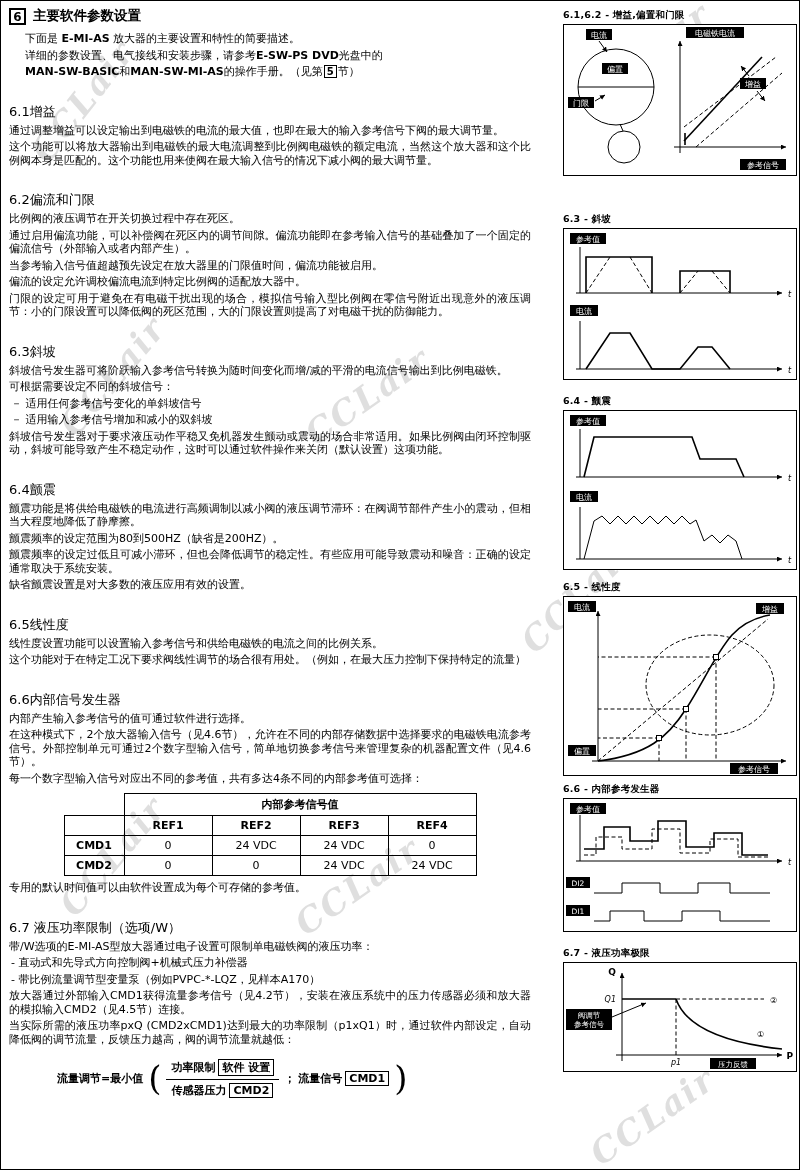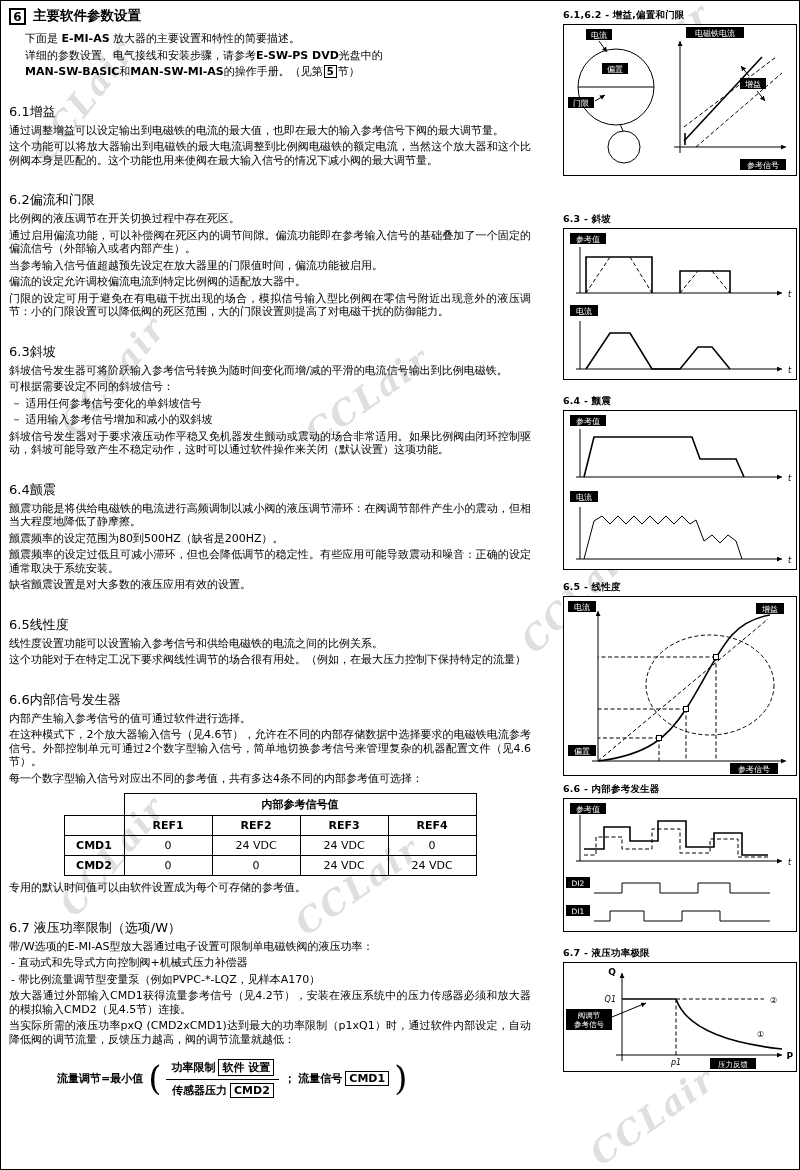--- a/index.html
+++ b/index.html
@@ -38,21 +38,21 @@
   .ref-table { border-collapse:collapse; margin:8px auto 5px auto; font-size:11px; }
   .ref-table td { border:1px solid #000; text-align:center; padding:3px 6px;margin-top:12px; }
   .ref-table td.blank { border:none; }
   .ref-table td.lbl { font-weight:bold; width:60px; }
   .ref-table td.hdr { font-weight:bold; width:88px; }
   .ref-table td.ttl { font-weight:bold; }
 
   
   .formula { display:flex; align-items:center; gap:5px; margin:12px 0 0 48px; font-size:11px; font-weight:bold; }
   .paren { font-size:34px; font-weight:normal; line-height:0.9; font-family:"DejaVu Serif","Liberation Serif",serif; }
-  .frac { display:inline-flex; flex-direction:column; align-items:center; }
+  .frac { display:inline-flex; flex-direction:column; align-items:flex-start; }
   .frac .num { padding:1px 5px 3px 5px; border-bottom:1.5px solid #000; display:flex; align-items:center; gap:3px; }
   .frac .den { padding:3px 5px 1px 5px; display:flex; align-items:center; gap:3px; }
   .fbox { border:1px solid #000; padding:0 3px; }
   .f-rhs { display:flex; align-items:center; gap:3px; }
 
   
   .diagram { position:absolute; left:562px; width:234px; z-index:1; }
   .dg-title { font-size:9.5px; font-weight:bold; margin-bottom:2px; letter-spacing:0.2px; }
   .dg-box { border:1px solid #000; background:#fff;text-decoration:underline; }
   .dg-box svg { display:block; }

